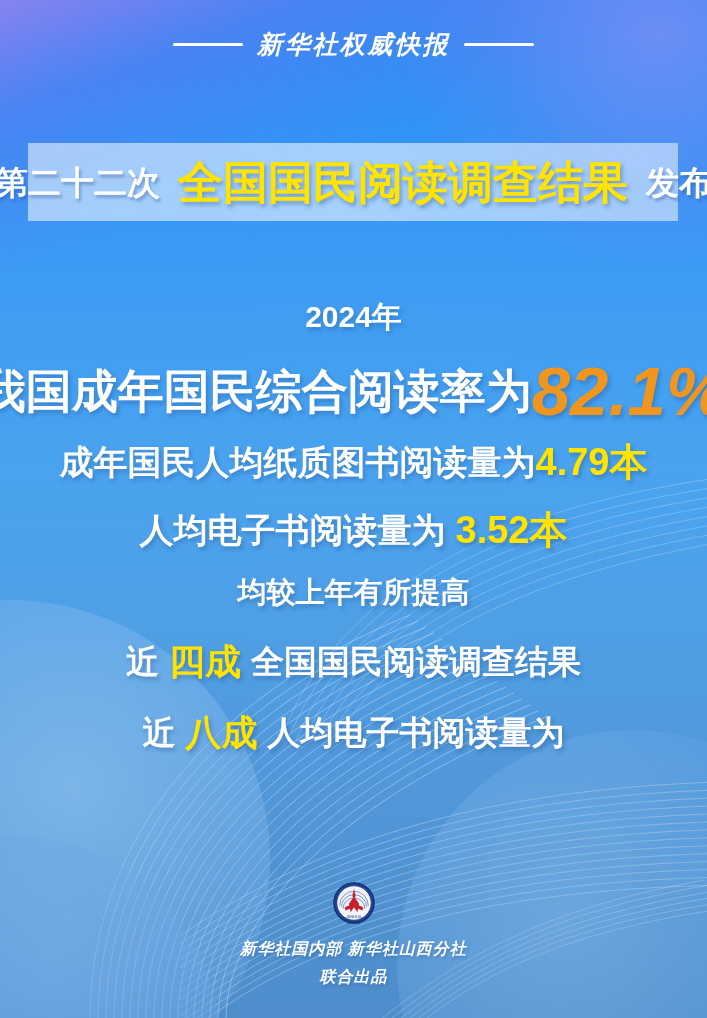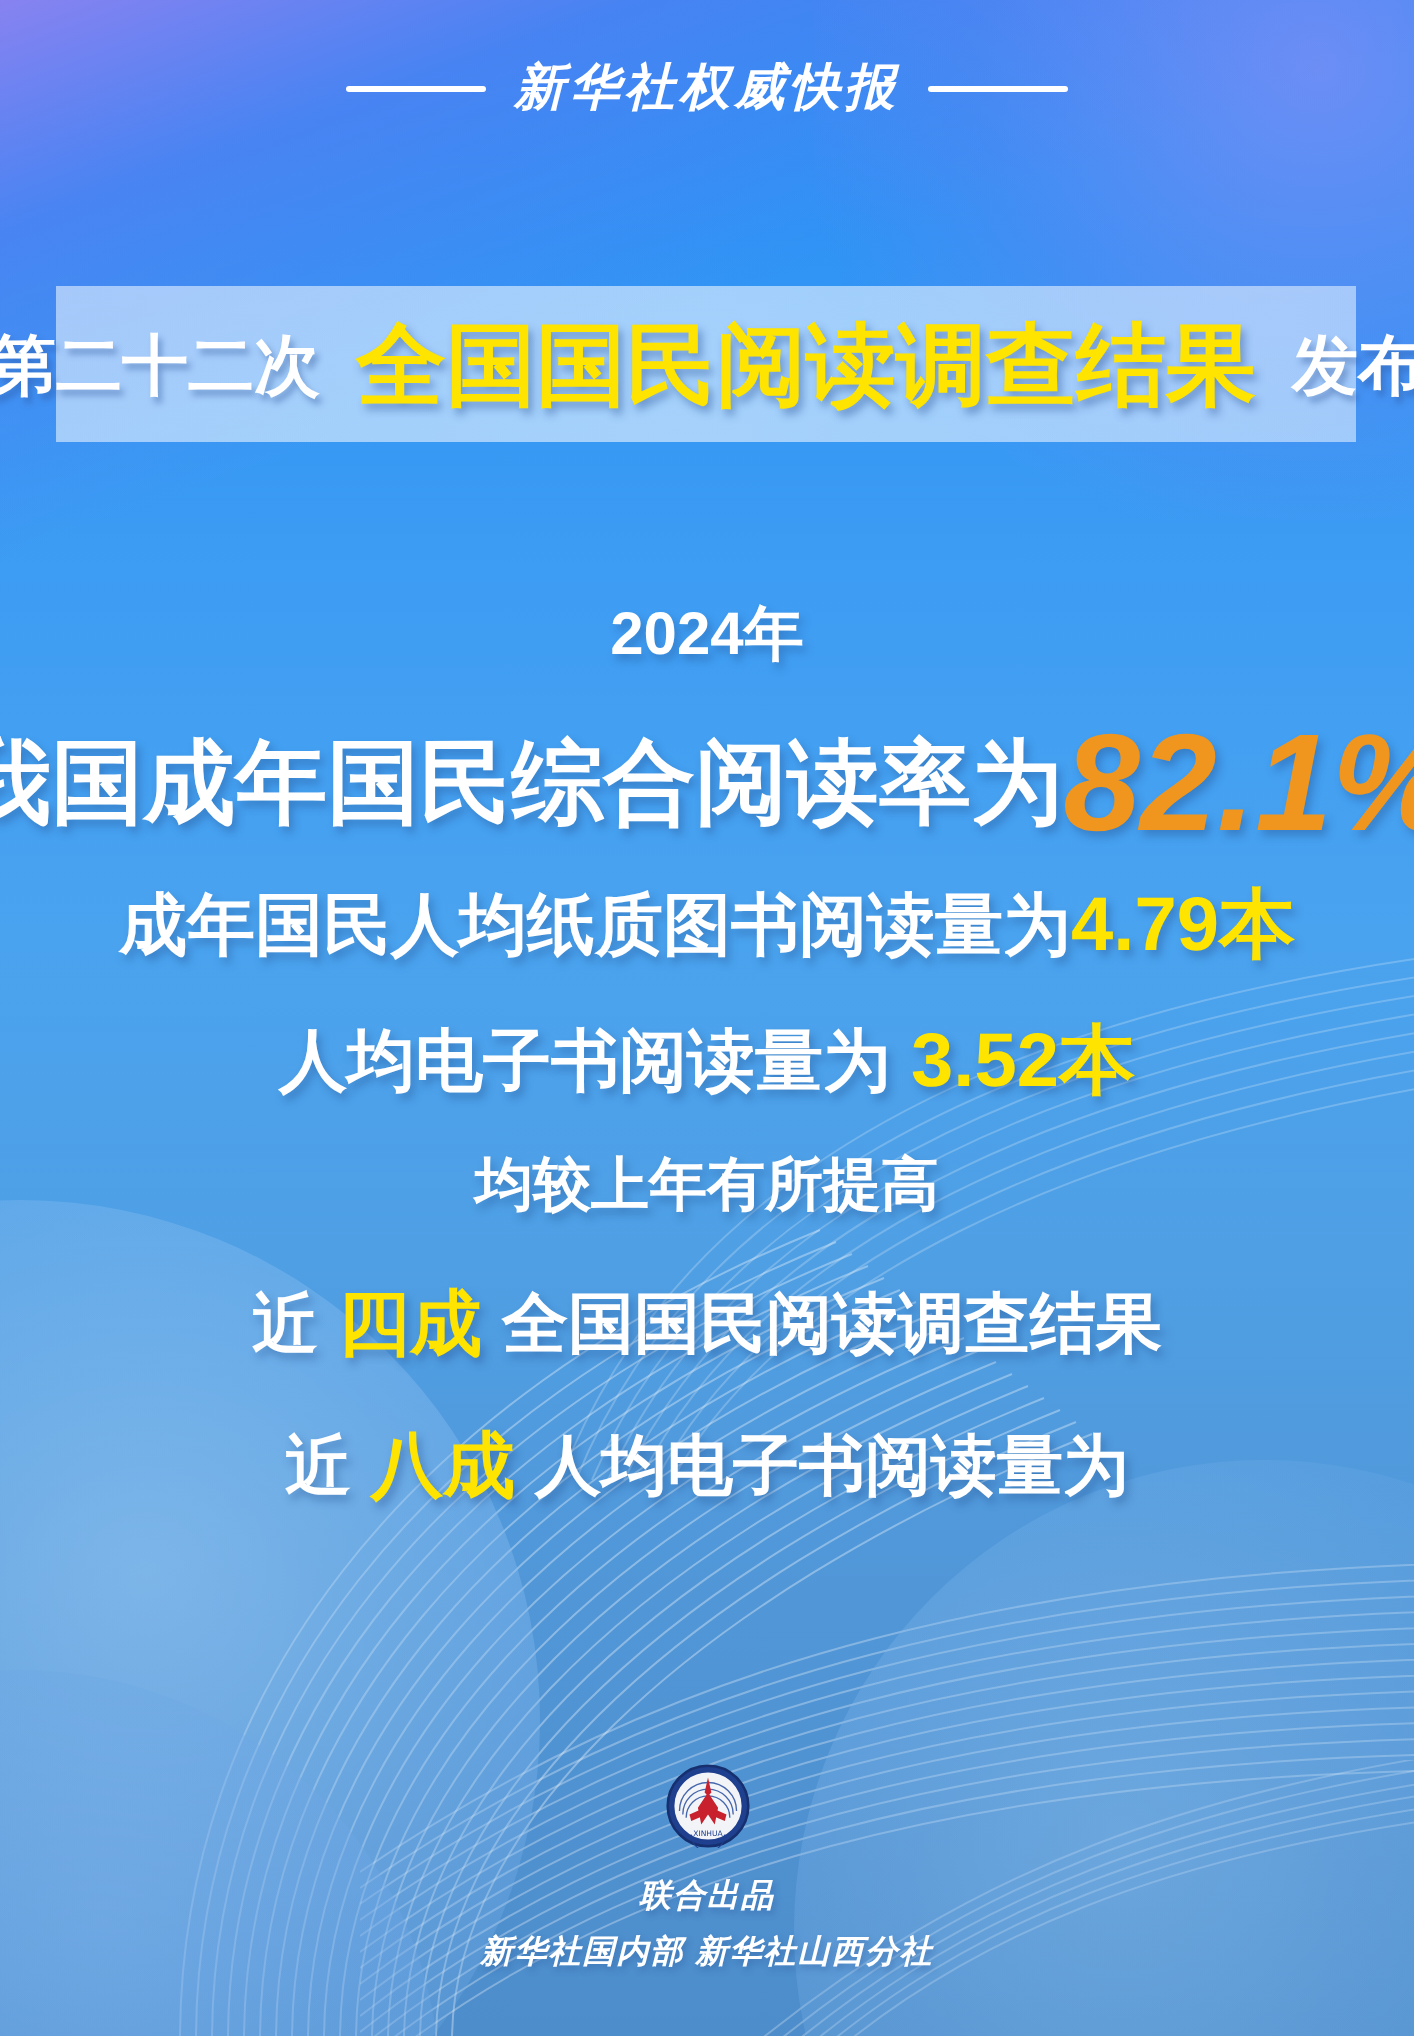--- a/index.html
+++ b/index.html
@@ -341,17 +341,17 @@
       <path d="M50,34 L62,52 L58,72 L50,60 L42,72 L38,52 Z" fill="#c8202c"></path>
       <path d="M28,60 L42,54 L44,62 L30,68 Z" fill="#c8202c"></path>
       <path d="M72,60 L58,54 L56,62 L70,68 Z" fill="#c8202c"></path>
       <circle cx="50" cy="50" r="48" fill="none" stroke="#16306f" stroke-width="3"></circle>
       <path d="M50,84 m-20,0 a20,20 0 0 0 40,0" fill="none" stroke="#1f3f8f" stroke-width="1.2"></path>
       <text x="50" y="86" font-size="9" fill="#1f3f8f" text-anchor="middle" font-family="DejaVu Sans, sans-serif">XINHUA</text>
     </svg>
   </div>
 
   <div class="footer-text">
+    <div>新华社国内部 新华社山西分社</div>
     <div>联合出品</div>
-    <div>新华社国内部 新华社山西分社</div>
   </div>
 
 </div>
 
 </body></html>

